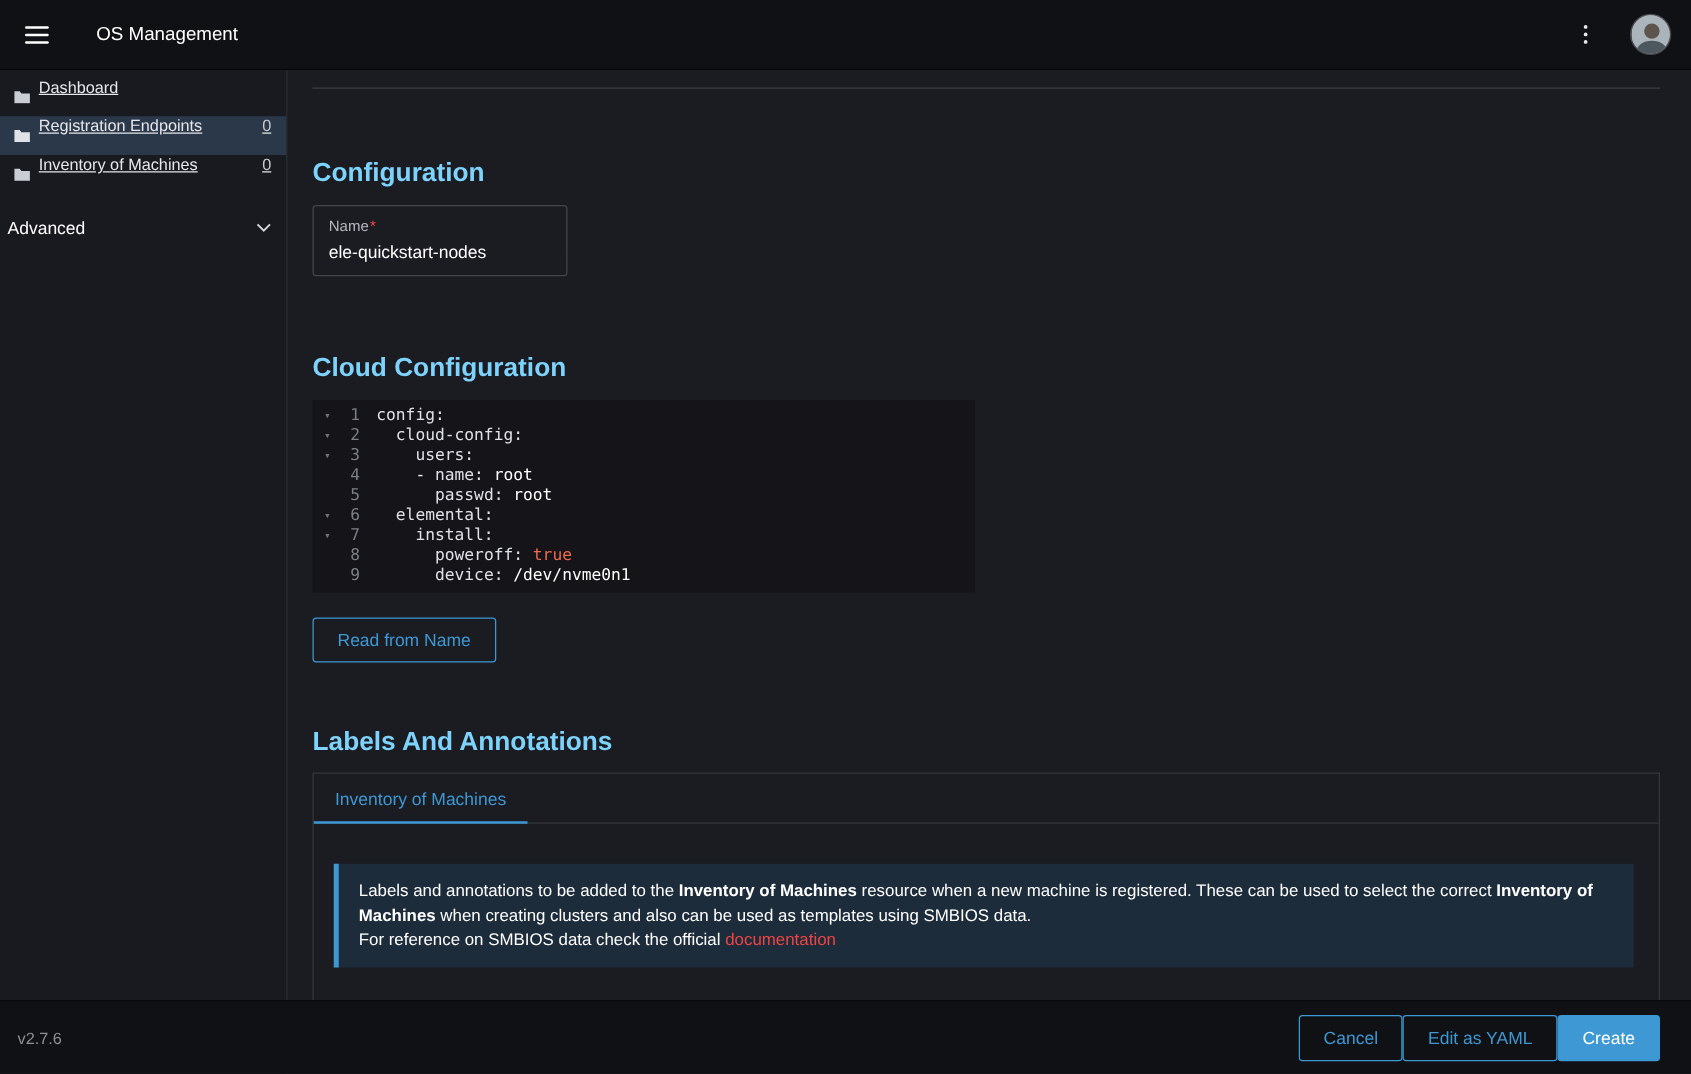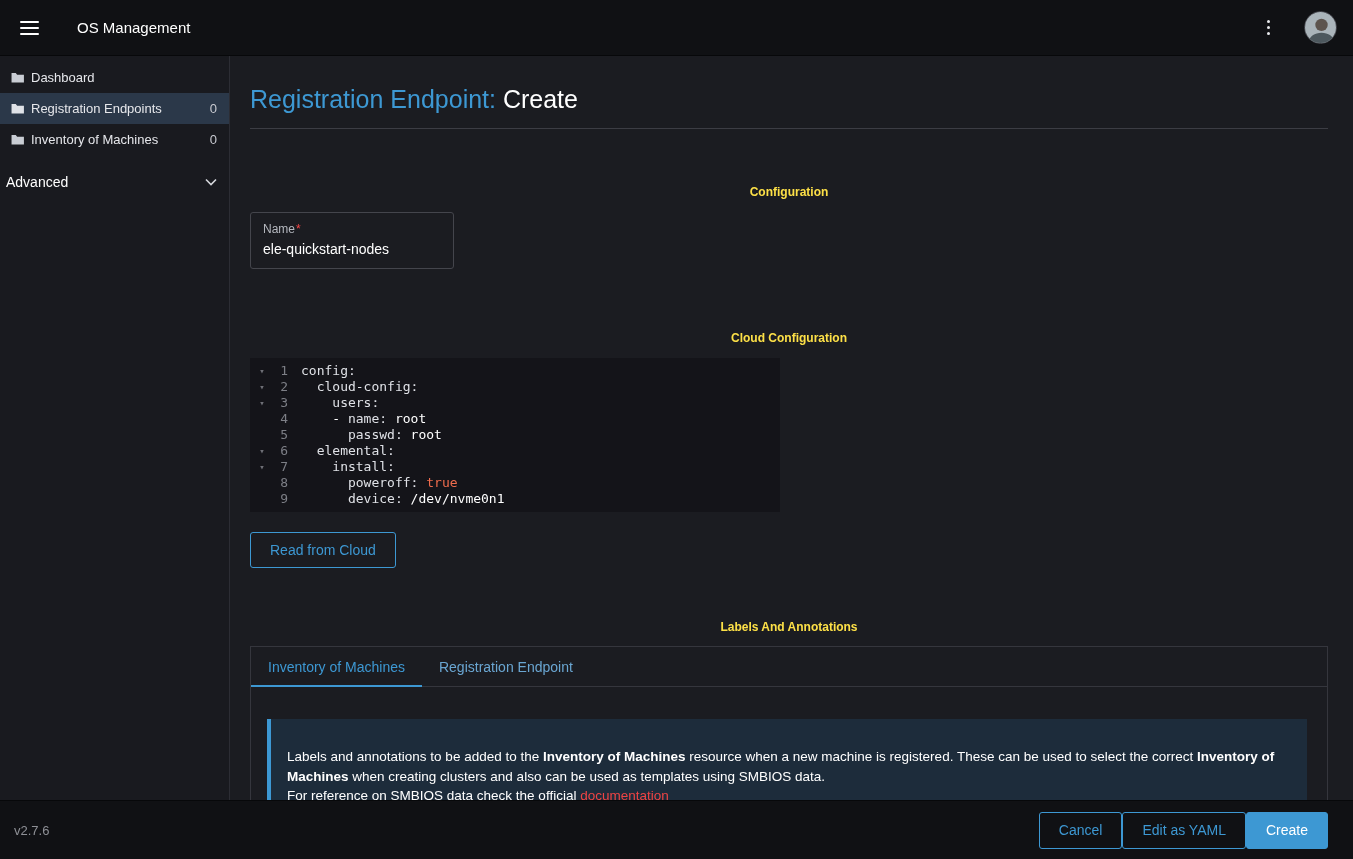--- a/index.html
+++ b/index.html
@@ -24,37 +24,37 @@
   .kebab .dot { width:3px; height:3px; border-radius:50%; background:#e8e9ec; }
   .avatar { width:33px; height:33px; border-radius:50%; overflow:hidden; border:1px solid #4a4b52; cursor:pointer; flex:none; }
   .avatar svg { display:block; }
 
   
   .main-row { display:flex; height:803px; }
   .sidebar { width:230px; flex:none; background:#191a1f; border-right:1px solid #2c2d34; padding-top:6px; }
   .content { flex:1; padding:0 25px 0 20px; overflow:hidden; }
 
   
-  .nav-item { height:31px; display:flex; align-items:center; padding:0 12px 0 11px;
-    font-size:13px; color:#e6e7eb; cursor:pointer; }
+  .nav-item { height:31px; display:flex; padding:0 12px 0 11px;
+    font-size:13px; color:#e6e7eb; cursor:pointer;text-decoration:underline; }
   .nav-item .icon { display:flex; align-items:center; margin-right:7px; }
   .nav-item.selected { background:#2b3849; }
   .nav-label { white-space:nowrap; }
   .count { margin-left:auto; font-size:13px; color:#c9cbd1; }
   .nav-group { margin-top:11px; height:32px; display:flex; align-items:center;
     padding:0 12px 0 6px; font-size:14px; color:#fff; cursor:pointer; }
   .nav-group .chevron { margin-left:auto; display:flex; align-items:center; }
 
   
   .page-title { margin:28px 0 0 0; font-size:25px; font-weight:400; line-height:30px; }
   .page-title .accent { color:#3d98d3; }
   .divider { margin-top:14px; border-top:1px solid #3c3d44; height:0; }
 
   
-  .section-heading { font-size:12px; font-weight:600; color:#fde047; margin:0;text-align:center; }
+  .section-heading { font-size:21px; font-weight:600; color:#7dd3fc; margin:0; }
   .section-heading.config { margin-top:56px; }
   .section-heading.cloud  { margin-top:62px; }
   .section-heading.labels { margin-top:52px; }
 
   
   .labeled-input { margin-top:13px; width:204px; height:57px; border:1px solid #44454c;
     border-radius:3px; padding:9px 12px; cursor:text; }
   .li-label { font-size:12px; color:#b5b8bf; }
   .li-label .req { color:#f64747; margin-left:1px; }
   .li-value { margin-top:5px; font-size:14px; color:#fff; }
@@ -75,21 +75,21 @@
   .btn.outline { background:transparent; border:1px solid #3d98d3; color:#3d98d3; }
   .btn.solid { background:#3d98d3; border:1px solid #3d98d3; color:#fff; }
   .read-file { margin-top:20px; height:36px; }
 
   
   .tab-container { margin-top:12px; border:1px solid #35363d; height:220px; }
   .tabs-row { display:flex; border-bottom:1px solid #35363d; }
   .tab { padding:12px 17px 10px 17px; font-size:14px; color:#6aa6d2; cursor:pointer; }
   .tab.active { color:#3d98d3; border-bottom:2px solid #3d98d3; margin-bottom:-1px; }
   .banner { margin:32px 20px 0 16px; background:#1d2c3b; border-left:4px solid #3d98d3;
-    padding:28px 16px; font-size:13.5px; line-height:19.5px; color:#fff; }
+    padding:12px 16px; font-size:13.5px; line-height:19.5px; color:#fff; }
   .banner-p { margin:0; }
   .banner b { font-weight:700; }
   .doc-link { color:#ef4444; text-decoration:none; }
 
   
   .footer { position:absolute; left:0; right:0; bottom:0; height:59px; background:#101114;
     border-top:1px solid #07080a; display:flex; align-items:center;
     padding:0 25px 0 14px; z-index:10; }
   .version { font-size:13px; color:#8e9096;text-align:right; }
   .footer-buttons { margin-left:auto; display:flex; }
@@ -155,24 +155,20 @@
         <span class="nav-label">Advanced</span>
         <span class="chevron">
           <svg width="12" height="8" viewBox="0 0 12 8">
               <path d="M1 1.5 6 6.5 11 1.5" stroke="#d4d6db" stroke-width="1.6" fill="none"></path>
             </svg>
         </span>
       </div>
     </aside>
 
     <main class="content">
-      <h1 class="page-title">
-        <span class="accent">Registration Endpoint:</span>
-        <span>Create</span>
-      </h1>
       <div class="divider"></div>
 
       <h2 class="section-heading config">Configuration</h2>
       <div class="labeled-input">
         <div class="li-label">
           <span>Name</span><span class="req">*</span>
         </div>
         <div class="li-value">ele-quickstart-nodes</div>
       </div>
 
@@ -183,27 +179,26 @@
             <div class="code-line"><span class="fold">▾</span><span class="lnum">2</span><span class="ltext"><span class="tok-plain">  </span><span class="tok-key">cloud-config:</span></span></div>
             <div class="code-line"><span class="fold">▾</span><span class="lnum">3</span><span class="ltext"><span class="tok-plain">    </span><span class="tok-key">users:</span></span></div>
             <div class="code-line"><span class="fold"></span><span class="lnum">4</span><span class="ltext"><span class="tok-plain">    - </span><span class="tok-key">name:</span><span class="tok-plain"> root</span></span></div>
             <div class="code-line"><span class="fold"></span><span class="lnum">5</span><span class="ltext"><span class="tok-plain">      </span><span class="tok-key">passwd:</span><span class="tok-plain"> root</span></span></div>
             <div class="code-line"><span class="fold">▾</span><span class="lnum">6</span><span class="ltext"><span class="tok-plain">  </span><span class="tok-key">elemental:</span></span></div>
             <div class="code-line"><span class="fold">▾</span><span class="lnum">7</span><span class="ltext"><span class="tok-plain">    </span><span class="tok-key">install:</span></span></div>
             <div class="code-line"><span class="fold"></span><span class="lnum">8</span><span class="ltext"><span class="tok-plain">      </span><span class="tok-key">poweroff:</span><span class="tok-plain"> </span><span class="tok-atom">true</span></span></div>
             <div class="code-line"><span class="fold"></span><span class="lnum">9</span><span class="ltext"><span class="tok-plain">      </span><span class="tok-key">device:</span><span class="tok-plain"> /dev/nvme0n1</span></span></div>
           </div>
       </div>
-      <button class="btn outline read-file">Read from Cloud</button>
+      <button class="btn outline read-file">Read from Name</button>
 
       <h2 class="section-heading labels">Labels And Annotations</h2>
       <div class="tab-container">
         <div class="tabs-row">
           <div class="tab active">Inventory of Machines</div>
-          <div class="tab">Registration Endpoint</div>
         </div>
         <div class="banner">
           <p class="banner-p" id="banner-line1"><span>Labels and annotations to be added to the </span><b>Inventory of Machines</b><span> resource when a new machine is registered. These can be used to select the correct </span><b>Inventory of Machines</b><span> when creating clusters and also can be used as templates using SMBIOS data.</span></p>
           <p class="banner-p" id="banner-line2"><span>For reference on SMBIOS data check the official </span><a href="#" class="doc-link">documentation</a></p>
         </div>
       </div>
     </main>
   </div>
 
   <footer class="footer">

